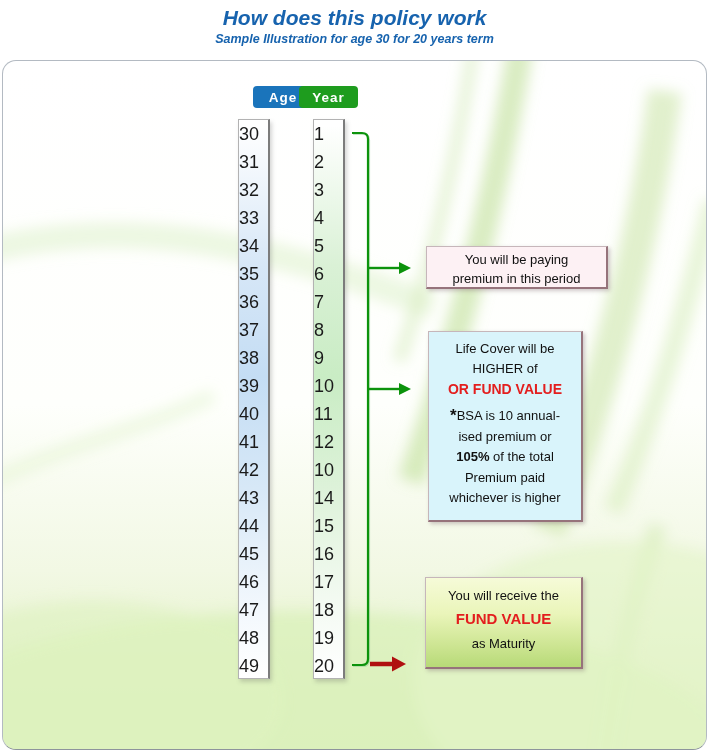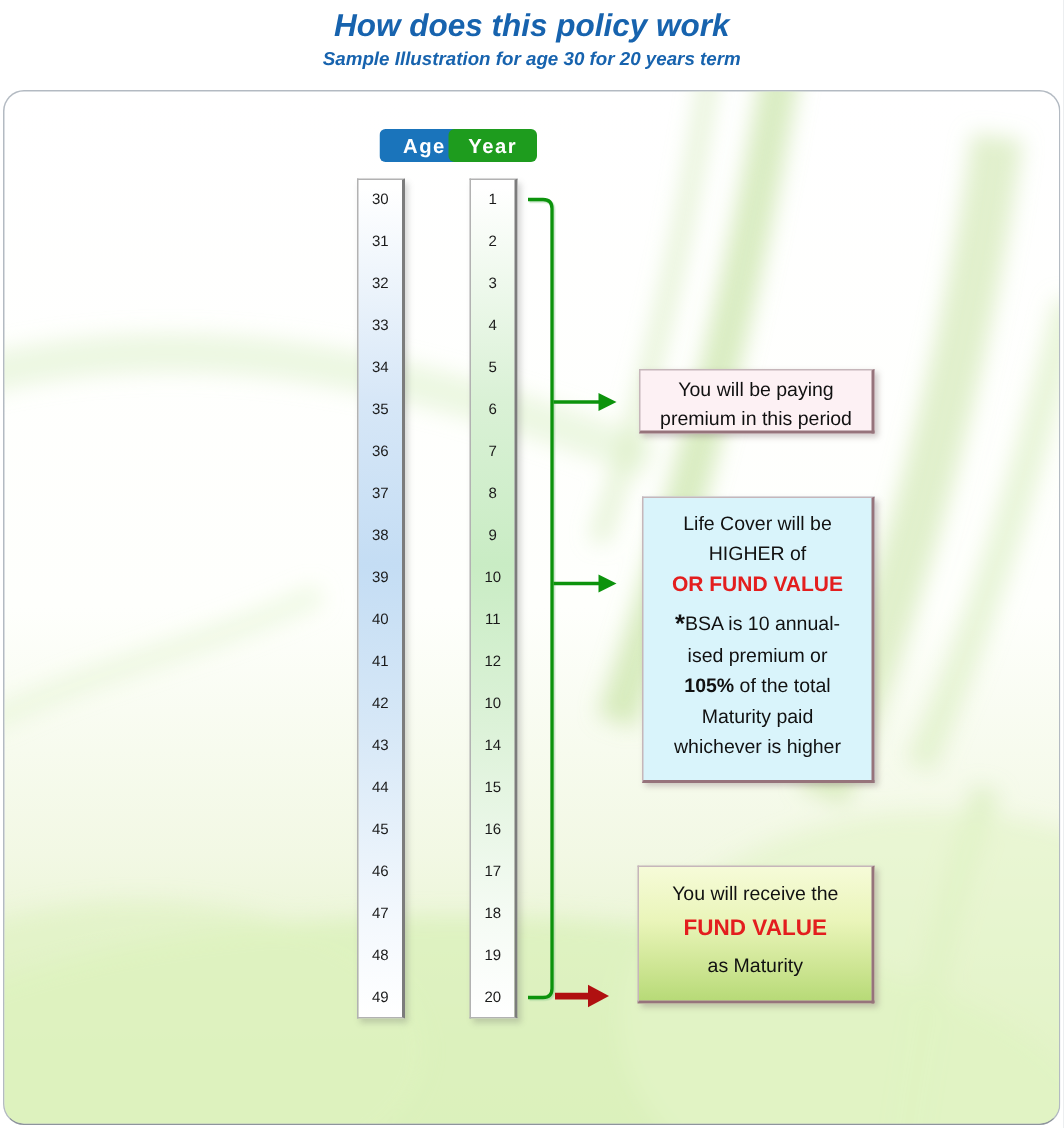--- a/index.html
+++ b/index.html
@@ -33,33 +33,33 @@
   .num-col {
     position:absolute; top:58px; width:32px; height:560px;
     border:1px solid #b2b2b2; border-right:2px solid #7c7c7c;
     box-shadow:2px 3px 4px rgba(90,90,90,0.25);
   }
   .col-age  { left:235px;
     background:linear-gradient(180deg,#ffffff 1%,#d7e7f7 26%,#c4ddf4 46%,#d7e8f7 66%,#f3f8fd 88%,#ffffff 100%); }
   .col-year { left:310px;
     background:linear-gradient(180deg,#ffffff 1%,#daf1d6 26%,#c9ecc4 46%,#ddf2d9 66%,#f5fbf4 88%,#ffffff 100%); }
   .num-col .cell {
-    height:28px; line-height:28px; text-align:center;
-    font-size:10px; color:#1a1a1a;
+    height:28px; line-height:28px; text-align:left;
+    font-size:18px; color:#1a1a1a;
   }
 
   .flow { position:absolute; left:0; top:0; width:703px; height:688px; pointer-events:none; }
 
   .callout {
     position:absolute; text-align:center; color:#111111;
     border:1px solid #c6b6ba; border-right:2px solid #96737b; border-bottom:2px solid #96737b;
     box-shadow:2px 2px 4px rgba(120,100,105,0.35);
   }
   .box-premium {
-    left:423px; top:185px; width:157px; height:43px;
+    left:423px; top:185px; width:182px; height:43px;
     background:#fdf1f4; font-size:13px; line-height:19px; padding-top:3px;
   }
   .box-lifecover {
     left:425px; top:270px; width:155px; height:191px;
     background:#d9f4fb; font-size:13px; line-height:20px; padding-top:7px;
   }
   .box-maturity {
     left:422px; top:516px; width:158px; height:92px;
     background:linear-gradient(180deg,#f6fbd8 0%,#eaf5ba 40%,#cbe490 78%,#b7da77 100%);
     font-size:13px;
@@ -174,21 +174,21 @@
   </div>
 
   <div class="callout box-lifecover">
     <div>Life Cover will be</div>
     <div>HIGHER of</div>
     <div class="red-strong lc-head">OR FUND VALUE</div>
     <div class="lc-note">
       <div><span class="note-ast">*</span><span>BSA is 10 annual-</span></div>
       <div>ised premium or</div>
       <div><span class="b">105%</span><span> of the total</span></div>
-      <div>Maturity paid</div>
+      <div>Premium paid</div>
       <div>whichever is higher</div>
     </div>
   </div>
 
   <div class="callout box-maturity">
     <div class="mat-l1">You will receive the</div>
     <div class="red-strong mat-l2">FUND VALUE</div>
     <div class="mat-l3">as Maturity</div>
   </div>
 

